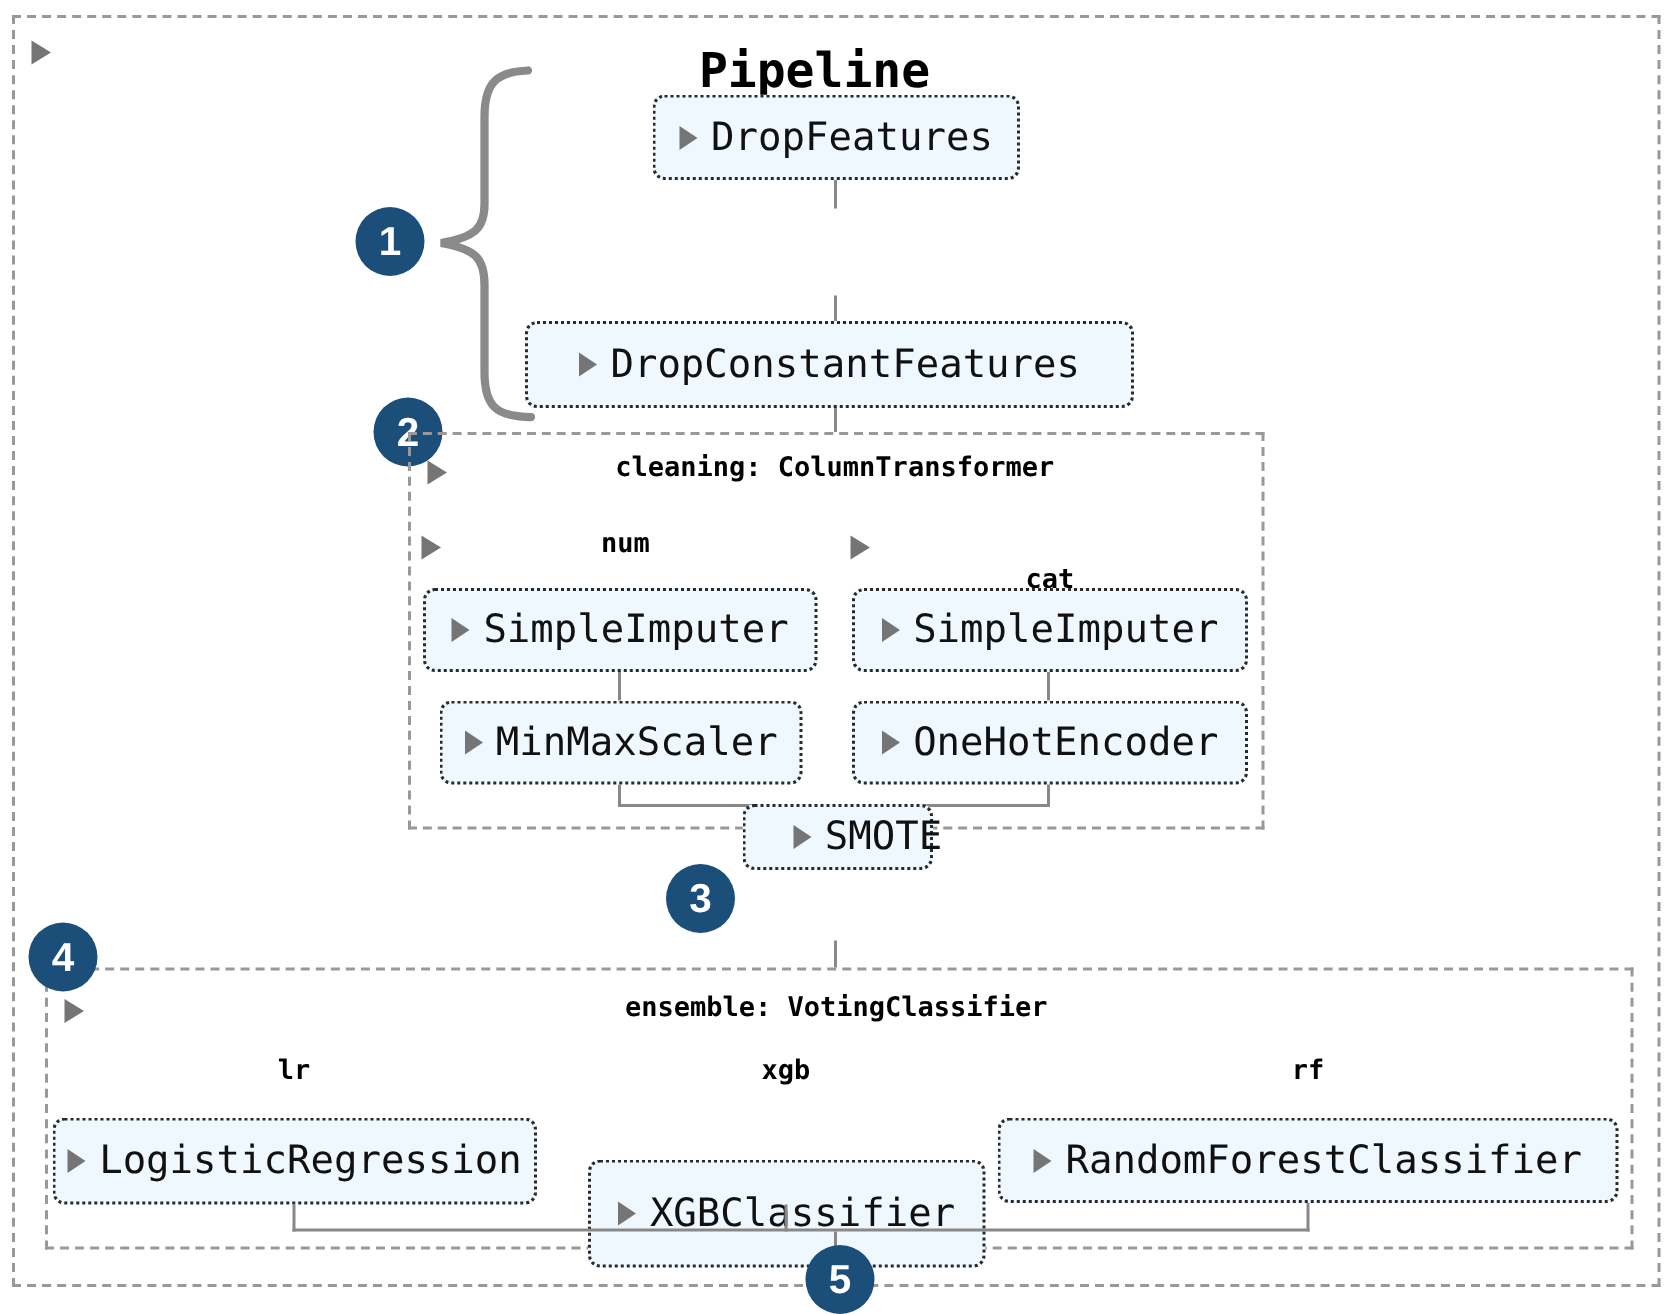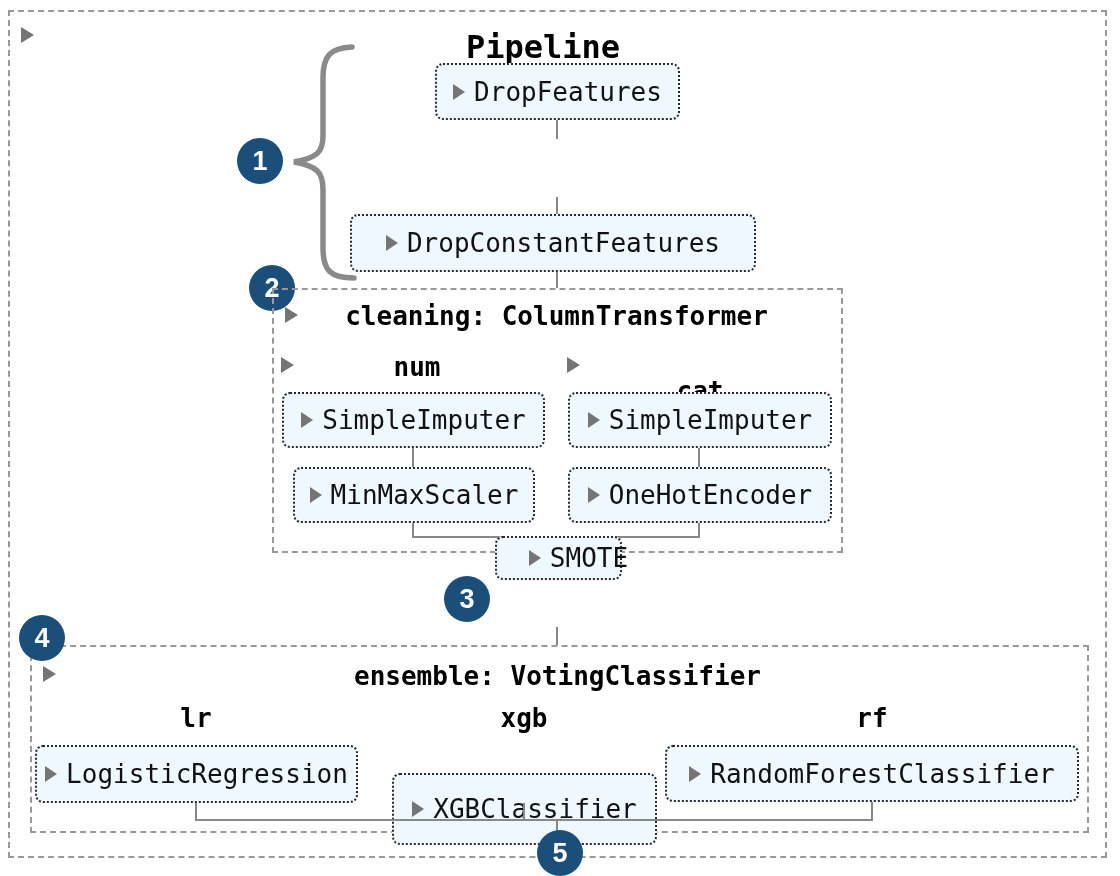--- a/index.html
+++ b/index.html
@@ -29,21 +29,21 @@
     border-bottom:8px solid transparent;
   }
   .toggle{
     position:absolute;width:0;height:0;
     border-left:13px solid var(--arrow,#6e6e6e);
     border-top:8px solid transparent;
     border-bottom:8px solid transparent;
     cursor:pointer;
   }
   .title{
-    position:absolute;font-weight:bold;font-size:26px;
+    position:absolute;font-weight:bold;font-size:18px;
     text-align:center;color:#000;cursor:pointer;white-space:nowrap;
   }
   .conn{position:absolute;background:var(--connector,#888);}
   .badge{
     position:absolute;width:46px;height:46px;border-radius:50%;
     background:var(--badge,#1b4e79);color:#fff;
     font-family:"Liberation Sans",sans-serif;font-weight:bold;font-size:27px;
     display:flex;align-items:center;justify-content:center;
   }
   .brace{position:absolute;}

